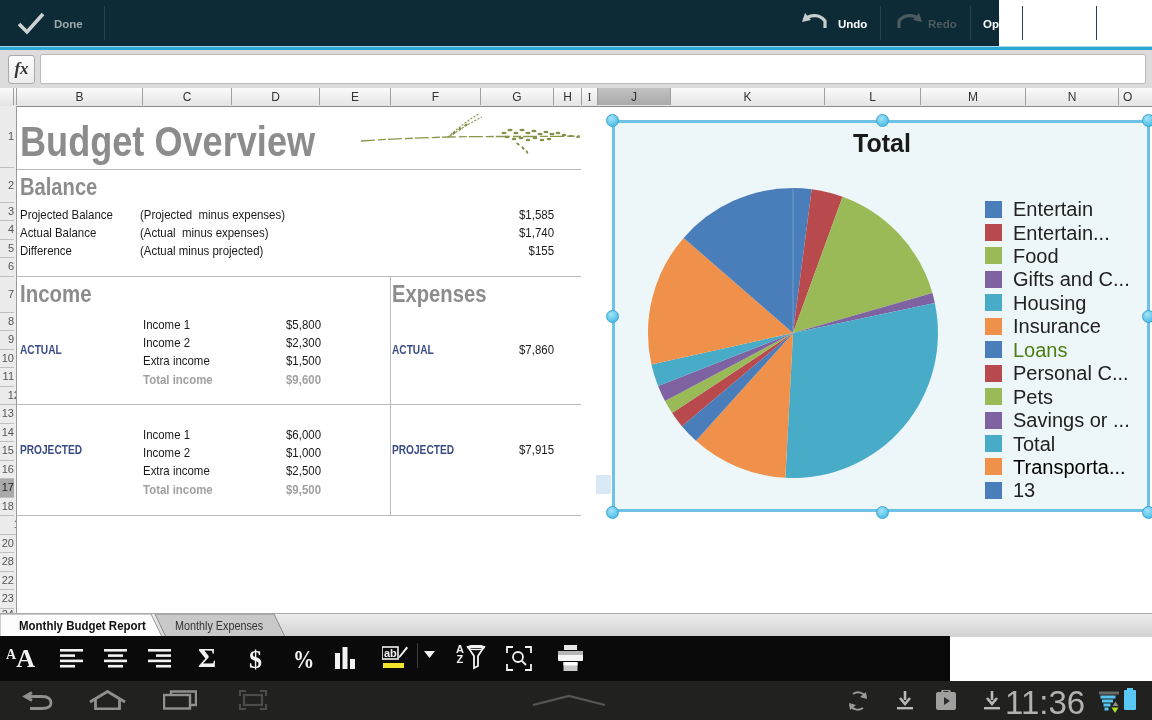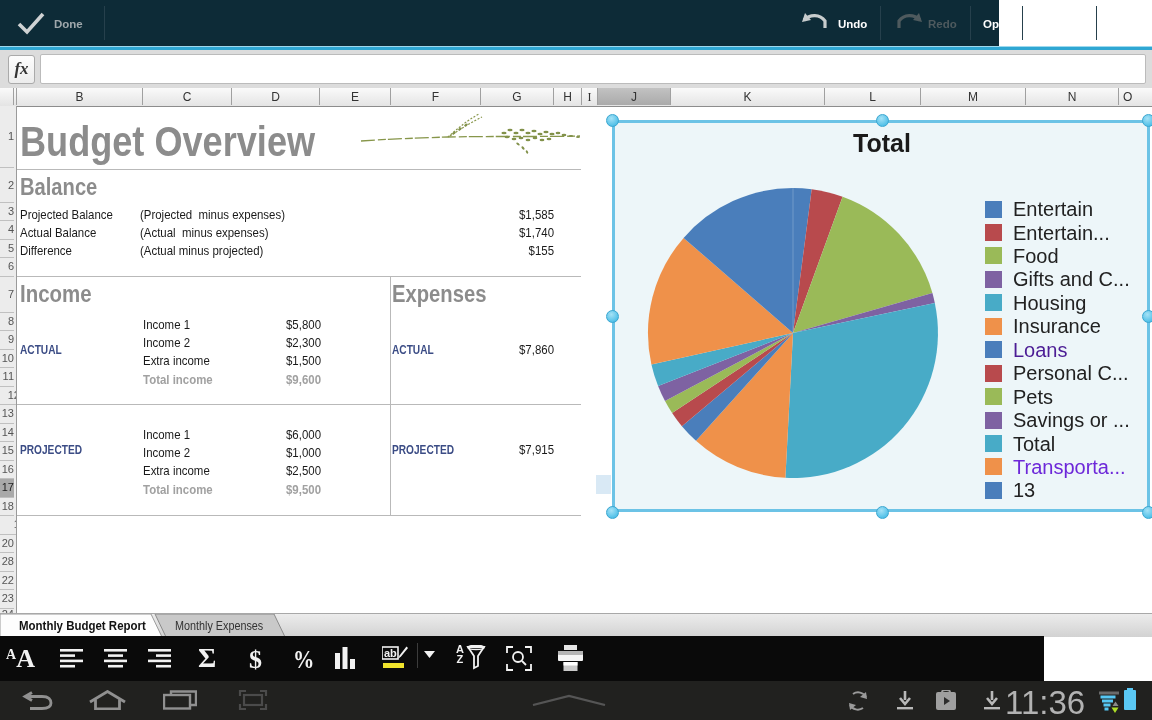--- a/index.html
+++ b/index.html
@@ -29,21 +29,21 @@
 .rgt{text-align:right;}
 .hline{height:1px;background:#b9b9b9;}
 .vline{width:1px;background:#b9b9b9;}
 
 #chart{left:612px;top:120px;width:538px;height:392px;background:#edf6f9;border:3px solid #6cc3e6;box-sizing:border-box;}
 .hdl{width:13px;height:13px;border-radius:50%;background:radial-gradient(circle at 40% 32%,#a5e2f6,#4cbee7 78%);border:1px solid #3aa6d0;box-sizing:border-box;}
 #legend div{position:absolute;}
 
 #tabbar{left:0;top:613px;width:1152px;height:23px;background:linear-gradient(#ececec,#d2d2d2);border-top:1px solid #a8a8a8;}
 
-#toolbar{left:0;top:636px;width:1044px;height:45px;background:#0a0a0a;text-align:center;}
+#toolbar{left:0;top:636px;width:950px;height:45px;background:#0a0a0a;text-align:center;}
 
 #sysbar{left:0;top:681px;width:1152px;height:39px;background:#21211f;}
 </style></head>
 <body>
 
 <div class="abs" id="topbar">
  <svg class="abs" style="left:16px;top:11px" width="30" height="24" viewBox="0 0 30 24">
       <path d="M3 13 L11 21 L27 3" stroke="#cfd2d3" stroke-width="3.6" fill="none"></path>
     </svg>
  <div class="abs txt" style="left:54px;color:#9fa8ac;">Done</div>
@@ -223,31 +223,31 @@
  <div style="left:401px;top:100.5px;height:24px;line-height:24px;font-size:20px;color:#222;">Entertain...</div>
  <div style="left:373px;top:127.4px;width:17px;height:17px;background:#9aba58;"></div>
  <div style="left:401px;top:123.9px;height:24px;line-height:24px;font-size:20px;color:#222;">Food</div>
  <div style="left:373px;top:150.8px;width:17px;height:17px;background:#7e62a2;"></div>
  <div style="left:401px;top:147.3px;height:24px;line-height:24px;font-size:20px;color:#222;">Gifts and C...</div>
  <div style="left:373px;top:174.3px;width:17px;height:17px;background:#48abc7;"></div>
  <div style="left:401px;top:170.8px;height:24px;line-height:24px;font-size:20px;color:#222;">Housing</div>
  <div style="left:373px;top:197.8px;width:17px;height:17px;background:#ef914a;"></div>
  <div style="left:401px;top:194.2px;height:24px;line-height:24px;font-size:20px;color:#222;">Insurance</div>
  <div style="left:373px;top:221.2px;width:17px;height:17px;background:#4a7ebb;"></div>
- <div style="left:401px;top:217.7px;height:24px;line-height:24px;font-size:20px;color:#4c1d95;text-align:right;">Loans</div>
+ <div style="left:401px;top:217.7px;height:24px;line-height:24px;font-size:20px;color:#4d7c0f;text-align:right;">Loans</div>
  <div style="left:373px;top:244.7px;width:17px;height:17px;background:#b84a4d;"></div>
  <div style="left:401px;top:241.2px;height:24px;line-height:24px;font-size:20px;color:#222;">Personal C...</div>
  <div style="left:373px;top:268.1px;width:17px;height:17px;background:#9aba58;"></div>
  <div style="left:401px;top:264.6px;height:24px;line-height:24px;font-size:20px;color:#222;">Pets</div>
  <div style="left:373px;top:291.5px;width:17px;height:17px;background:#7e62a2;"></div>
  <div style="left:401px;top:288.0px;height:24px;line-height:24px;font-size:20px;color:#222;">Savings or ...</div>
  <div style="left:373px;top:315.0px;width:17px;height:17px;background:#48abc7;"></div>
  <div style="left:401px;top:311.5px;height:24px;line-height:24px;font-size:20px;color:#222;">Total</div>
  <div style="left:373px;top:338.4px;width:17px;height:17px;background:#ef914a;"></div>
- <div style="left:401px;top:334.9px;height:24px;line-height:24px;font-size:20px;color:#6d28d9;">Transporta...</div>
+ <div style="left:401px;top:334.9px;height:24px;line-height:24px;font-size:20px;color:#000000;">Transporta...</div>
  <div style="left:373px;top:361.9px;width:17px;height:17px;background:#4a7ebb;"></div>
  <div style="left:401px;top:358.4px;height:24px;line-height:24px;font-size:20px;color:#222;">13</div>
 </div>
 </div>
 <div class="abs" id="handles">
  <div class="abs hdl" style="left:606px;top:114px;"></div>
  <div class="abs hdl" style="left:876px;top:114px;"></div>
  <div class="abs hdl" style="left:606px;top:310px;"></div>
  <div class="abs hdl" style="left:1142px;top:310px;"></div>
  <div class="abs hdl" style="left:1142px;top:114px;"></div>

